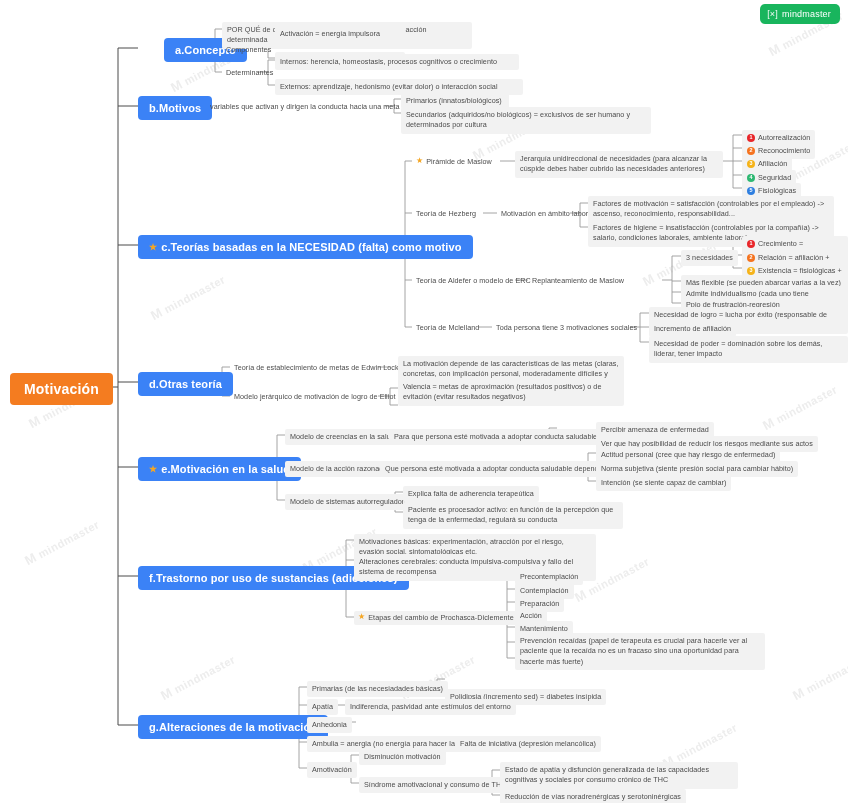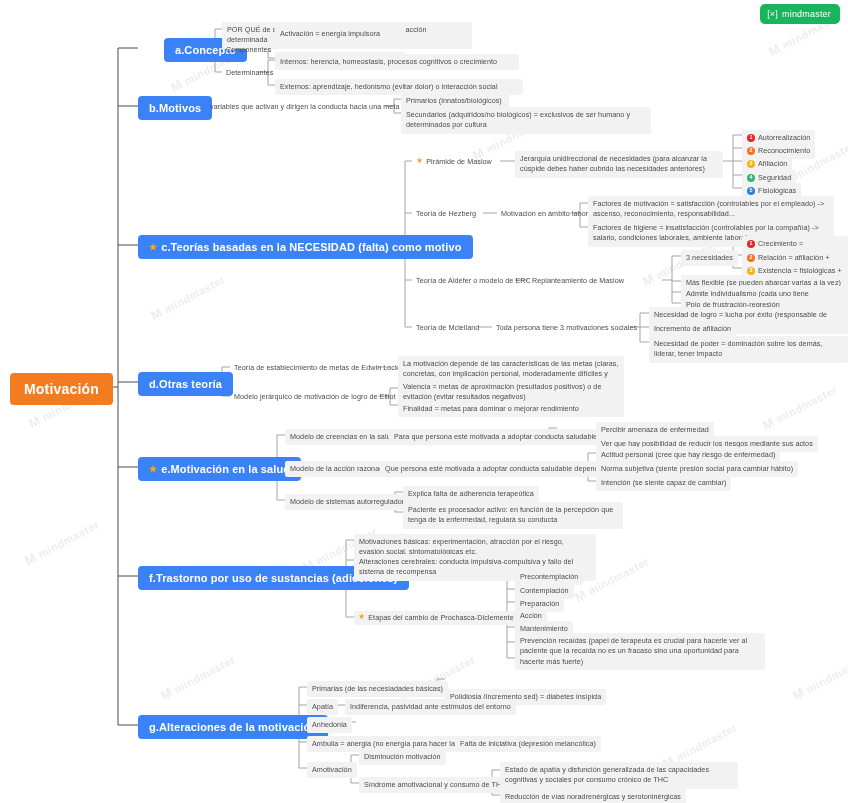--- a/index.html
+++ b/index.html
@@ -386,21 +386,20 @@
   <div class="node plain" style="left:412px; top:321px;">Teoría de Mclelland</div>
   <div class="node plain" style="left:492px; top:321px;">Toda persona tiene 3 motivaciones sociales</div>
   <div class="node leaf" style="left:649px; top:307px;">Necesidad de logro = lucha por éxito (responsable de avance científico)</div>
   <div class="node leaf" style="left:649px; top:321px;">Incremento de afiliación</div>
   <div class="node leaf" style="left:649px; top:336px;">Necesidad de poder = dominación sobre los demás, liderar, tener impacto</div>
 
   <div class="node plain" style="left:230px; top:361px;">Teoría de establecimiento de metas de Edwin Locke</div>
   <div class="node leaf" style="left:398px; top:356px; width:226px;">La motivación depende de las características de las metas (claras, concretas, con implicación personal, moderadamente difíciles y retroalimentación)</div>
   <div class="node plain" style="left:230px; top:390px;">Modelo jerárquico de motivación de logro de Elliot</div>
   <div class="node leaf" style="left:398px; top:379px; width:226px;">Valencia = metas de aproximación (resultados positivos) o de evitación (evitar resultados negativos)</div>
-  <div class="node leaf" style="left:398px; top:401px; width:226px;">Finalidad = metas para dominar o mejorar rendimiento</div>
 
   <div class="node leaf" style="left:285px; top:429px;">Modelo de creencias en la salud</div>
   <div class="node leaf" style="left:389px; top:429px;">Para que persona esté motivada a adoptar conducta saludable</div>
   <div class="node leaf" style="left:596px; top:422px;">Percibir amenaza de enfermedad</div>
   <div class="node leaf" style="left:596px; top:436px;">Ver que hay posibilidad de reducir los riesgos mediante sus actos</div>
 
   <div class="node leaf" style="left:285px; top:461px;">Modelo de la acción razonada</div>
   <div class="node leaf" style="left:380px; top:461px;">Que persona esté motivada a adoptar conducta saludable depende de</div>
   <div class="node leaf" style="left:596px; top:447px;">Actitud personal (cree que hay riesgo de enfermedad)</div>
   <div class="node leaf" style="left:596px; top:461px;">Norma subjetiva (siente presión social para cambiar hábito)</div>

